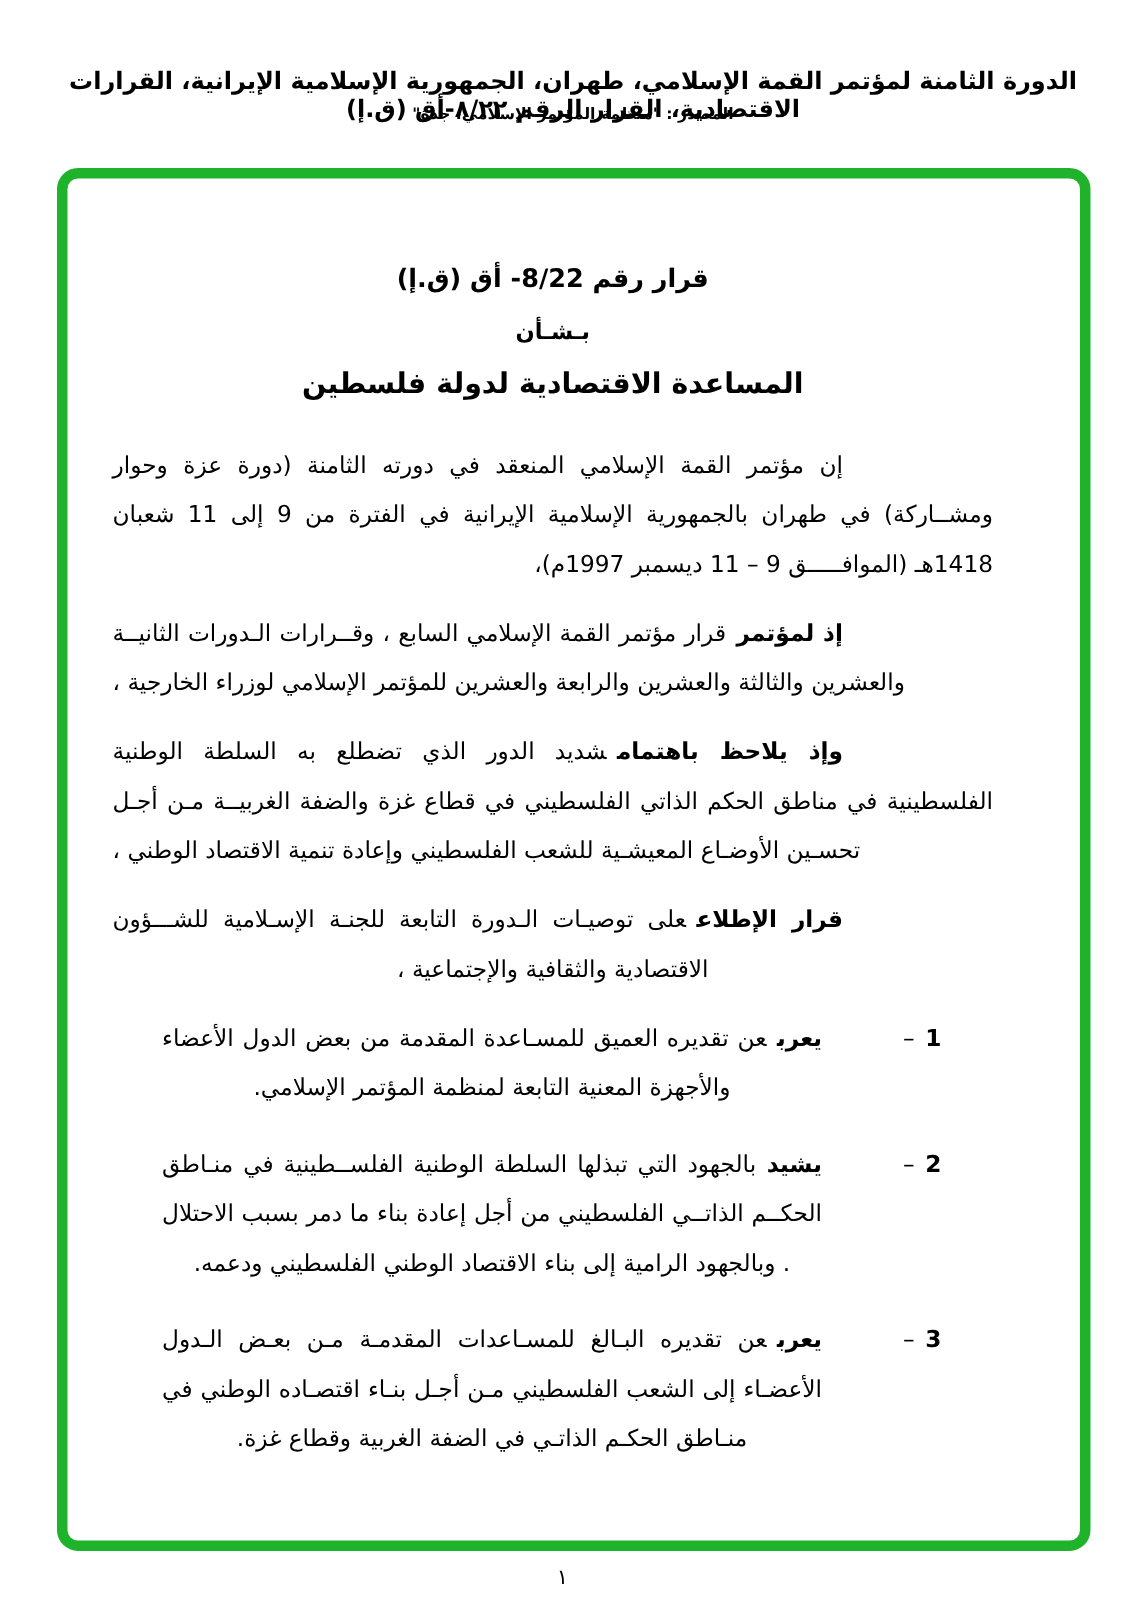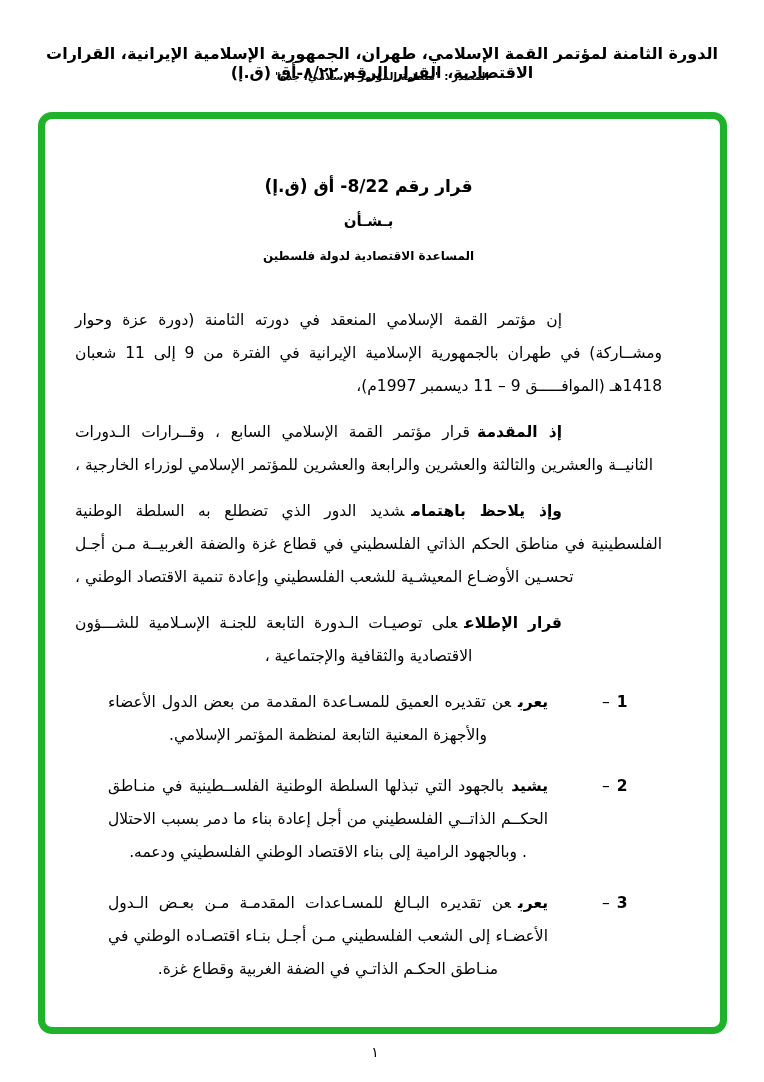--- a/index.html
+++ b/index.html
@@ -28,24 +28,24 @@
     border:7px solid #1eb32b;
     border-radius:14px;
     background:#ffffff;
   }
   .content{
     direction:rtl;
     padding:50px 58px 0 30px;
     font-size:15.5px;
     line-height:33px;
   }
-  .title-block{text-align:center;font-weight:bold;margin-bottom:30px;}
+  .title-block{text-align:center;font-weight:bold;margin-bottom:20px;}
   .t1{font-size:17px;line-height:35px;}
   .t2{font-size:15px;line-height:35px;letter-spacing:1px;}
-  .t3{font-size:12px;line-height:35px;}
+  .t3{font-size:19px;line-height:35px;}
   .para{
     margin:0 0 13px 0;
     text-align:justify;
     text-indent:100px;
   }
   .para.last-left{text-align-last:left;}
   .para.last-center{text-align-last:center;}
   .lead{font-weight:bold;}
   .lead:empty{display:none;}
   .lead:not(:empty){margin-left:7px;}
@@ -84,21 +84,21 @@
     <div class="content">
 
       <div class="title-block">
         <div class="t1">قرار رقم 8/22- أق (ق.إ)</div>
         <div class="t2">بـشـأن</div>
         <div class="t3">المساعدة الاقتصادية لدولة فلسطين</div>
       </div>
 
       <p class="para"><span>إن مؤتمر القمة الإسلامي المنعقد في دورته الثامنة (دورة عزة  وحوار  ومشــاركة) في طهران بالجمهورية الإسلامية الإيرانية في الفترة من  9 إلى 11 شعبان 1418هـ (الموافـــــق 9 – 11 ديسمبر 1997م)،</span></p>
 
-      <p class="para last-left"><span class="lead">إذ المقدمة</span><span>قرار مؤتمر القمة الإسلامي السابع ، وقــرارات الـدورات الثانيــة والعشرين والثالثة والعشرين والرابعة والعشرين للمؤتمر الإسلامي لوزراء الخارجية ،</span></p>
+      <p class="para last-left"><span class="lead">إذ لمؤتمر</span><span>قرار مؤتمر القمة الإسلامي السابع ، وقــرارات الـدورات الثانيــة والعشرين والثالثة والعشرين والرابعة والعشرين للمؤتمر الإسلامي لوزراء الخارجية ،</span></p>
 
       <p class="para last-left"><span class="lead">وإذ يلاحظ باهتمام</span><span>شديد الدور الذي تضطلع به السلطة الوطنية الفلسطينية في مناطق الحكم الذاتي الفلسطيني في قطاع غزة والضفة الغربيــة مـن أجـل تحسـين الأوضـاع المعيشـية للشعب الفلسطيني وإعادة تنمية الاقتصاد الوطني ،</span></p>
 
       <p class="para last-center"><span class="lead">قرار الإطلاع</span><span>على توصيـات الـدورة التابعة للجنـة الإسـلامية للشـــؤون الاقتصادية والثقافية والإجتماعية ،</span></p>
 
       <div class="items">
 
         <div class="item">
           <div class="item-num"><span class="dash">–</span><span>1</span></div>
           <div class="item-body"><span class="lead">يعرب</span><span>عن تقديره العميق للمسـاعدة المقدمة من بعض الدول الأعضاء  والأجهزة المعنية التابعة لمنظمة المؤتمر الإسلامي.</span></div>

